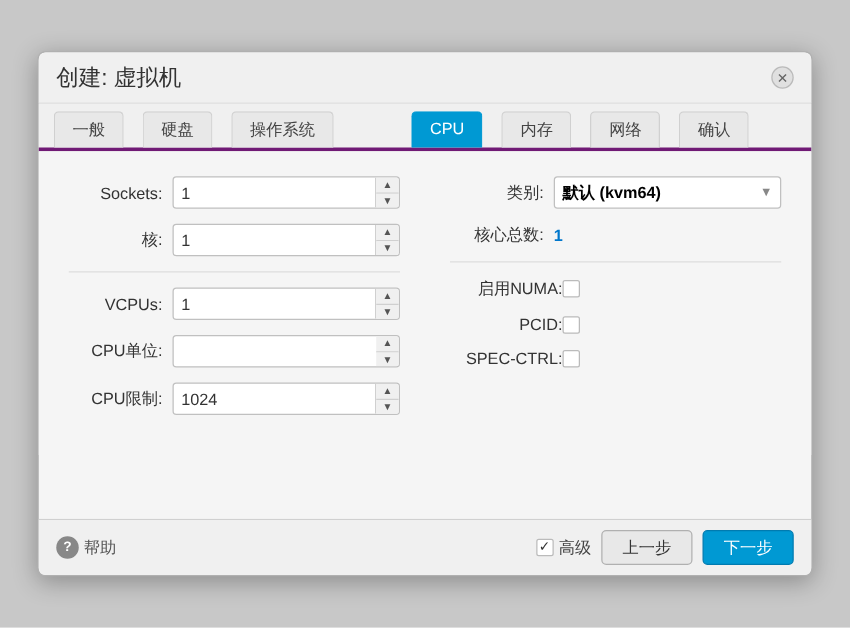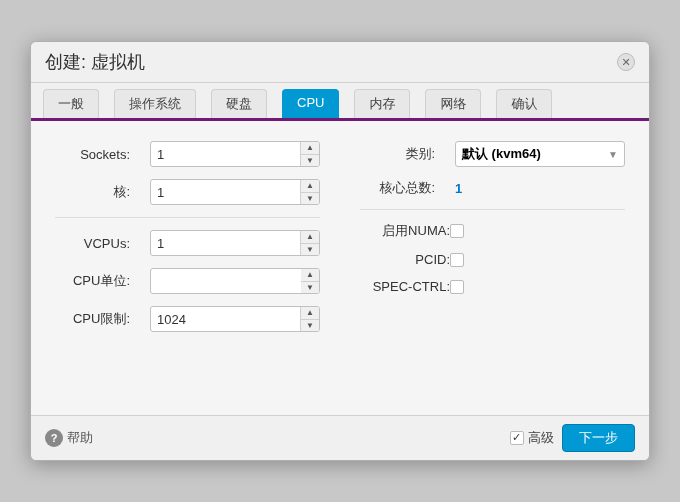--- a/index.html
+++ b/index.html
@@ -64,37 +64,38 @@
       border-radius: 4px 4px 0 0;
       background: #e8e8e8;
       cursor: pointer;
       color: #444;
       font-size: 13px;
     }
     .tab.active {
       background: #0099d3;
       color: #fff;
       border-color: #0099d3;
+      margin-left: 47px;
     }
     .dialog-body {
       padding: 20px 24px;
       background: #f5f5f5;
     }
     .form-section {
       display: flex;
       gap: 40px;
     }
     .form-col {
       flex: 1;
     }
     .form-row {
       display: flex;
       align-items: center;
       margin-bottom: 12px;
-      gap: 20px;
+      gap: 8px;
     }
     .form-label {
       min-width: 75px;
       color: #333;
       text-align: right;
       flex-shrink: 0;
       font-size: 13px;
     }
     .spinner-input {
       flex: 1;
@@ -265,24 +266,24 @@
     <div class="close-btn">
       <span>✕</span>
     </div>
   </div>
 
   <div class="tab-bar">
     <div class="tab">
       <span>一般</span>
     </div>
     <div class="tab">
+      <span>硬盘</span>
+    </div>
+    <div class="tab">
       <span>操作系统</span>
-    </div>
-    <div class="tab">
-      <span>硬盘</span>
     </div>
     <div class="tab active">
       <span>CPU</span>
     </div>
     <div class="tab">
       <span>内存</span>
     </div>
     <div class="tab">
       <span>网络</span>
     </div>
@@ -399,18 +400,21 @@
         <span>帮助</span>
       </button>
     </div>
     <div class="footer-right">
       <div class="advanced-check">
         <div class="checkbox" style="position:relative;">
           <span style="position:absolute;top:-1px;left:1px;font-size:11px;color:#333;">✓</span>
         </div>
         <span>高级</span>
       </div>
+      <button class="btn">
+        <span>上一步</span>
+      </button>
       <button class="btn btn-primary">
         <span>下一步</span>
       </button>
     </div>
   </div>
 </div>
 
 </body></html>

